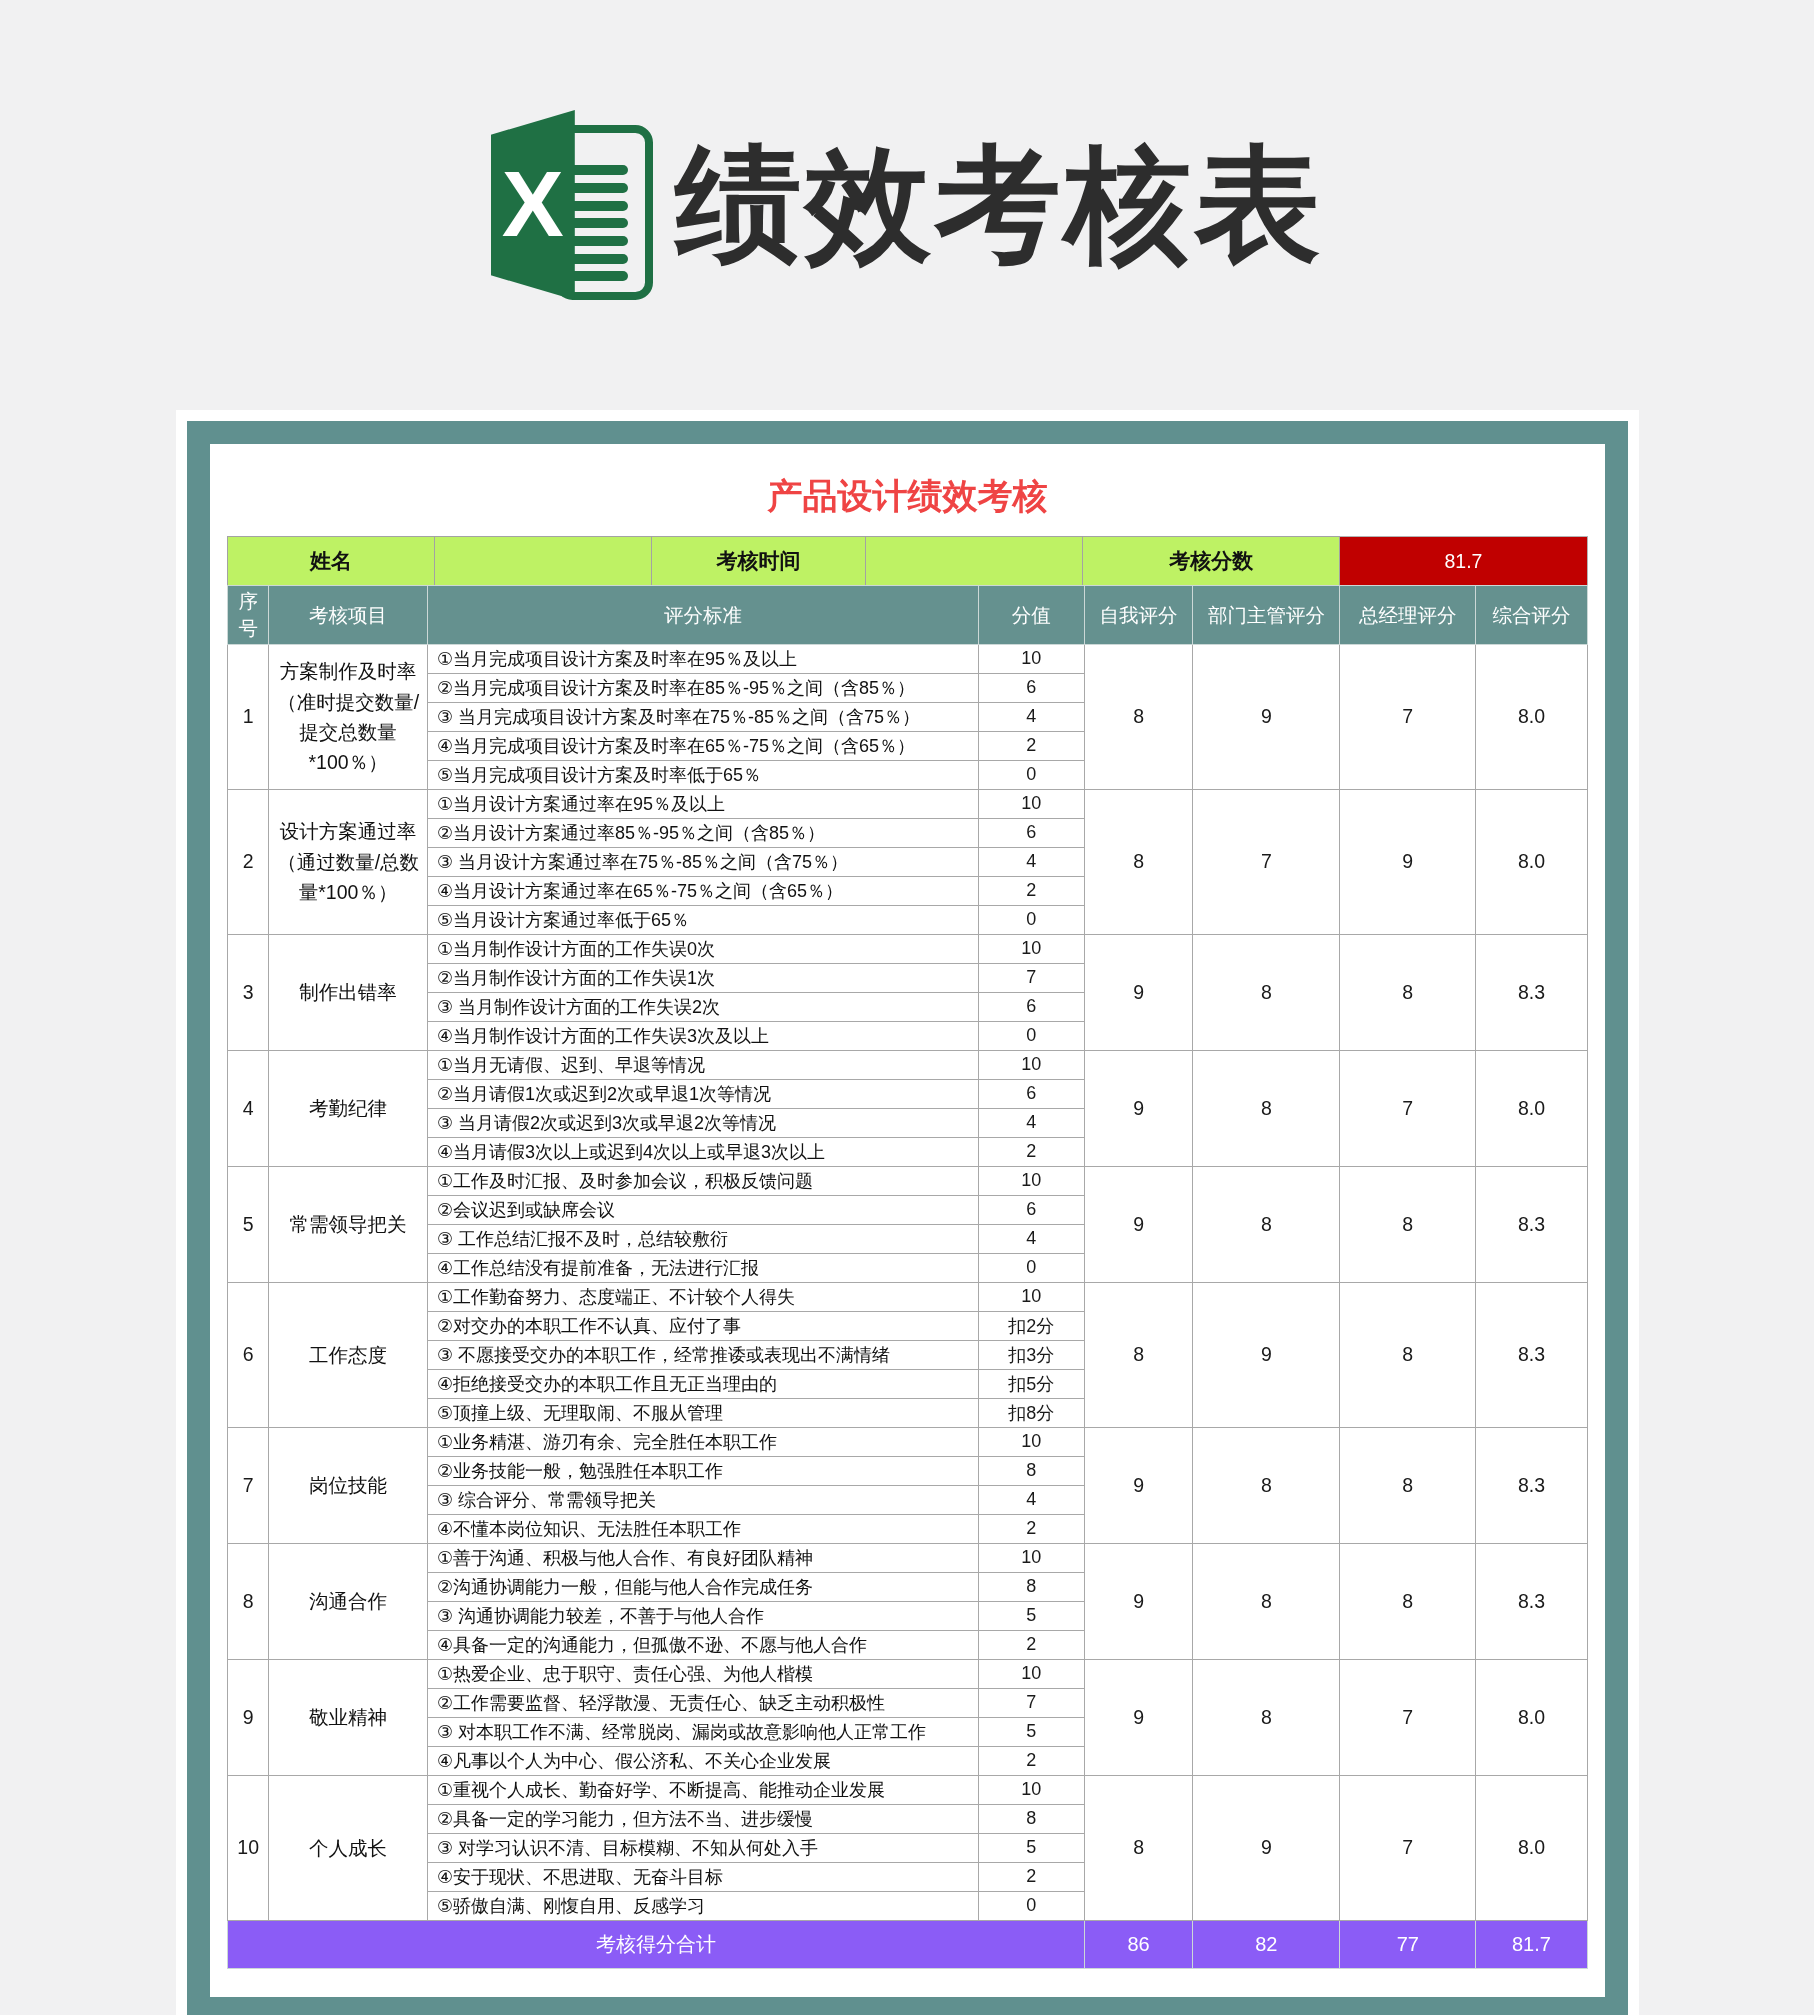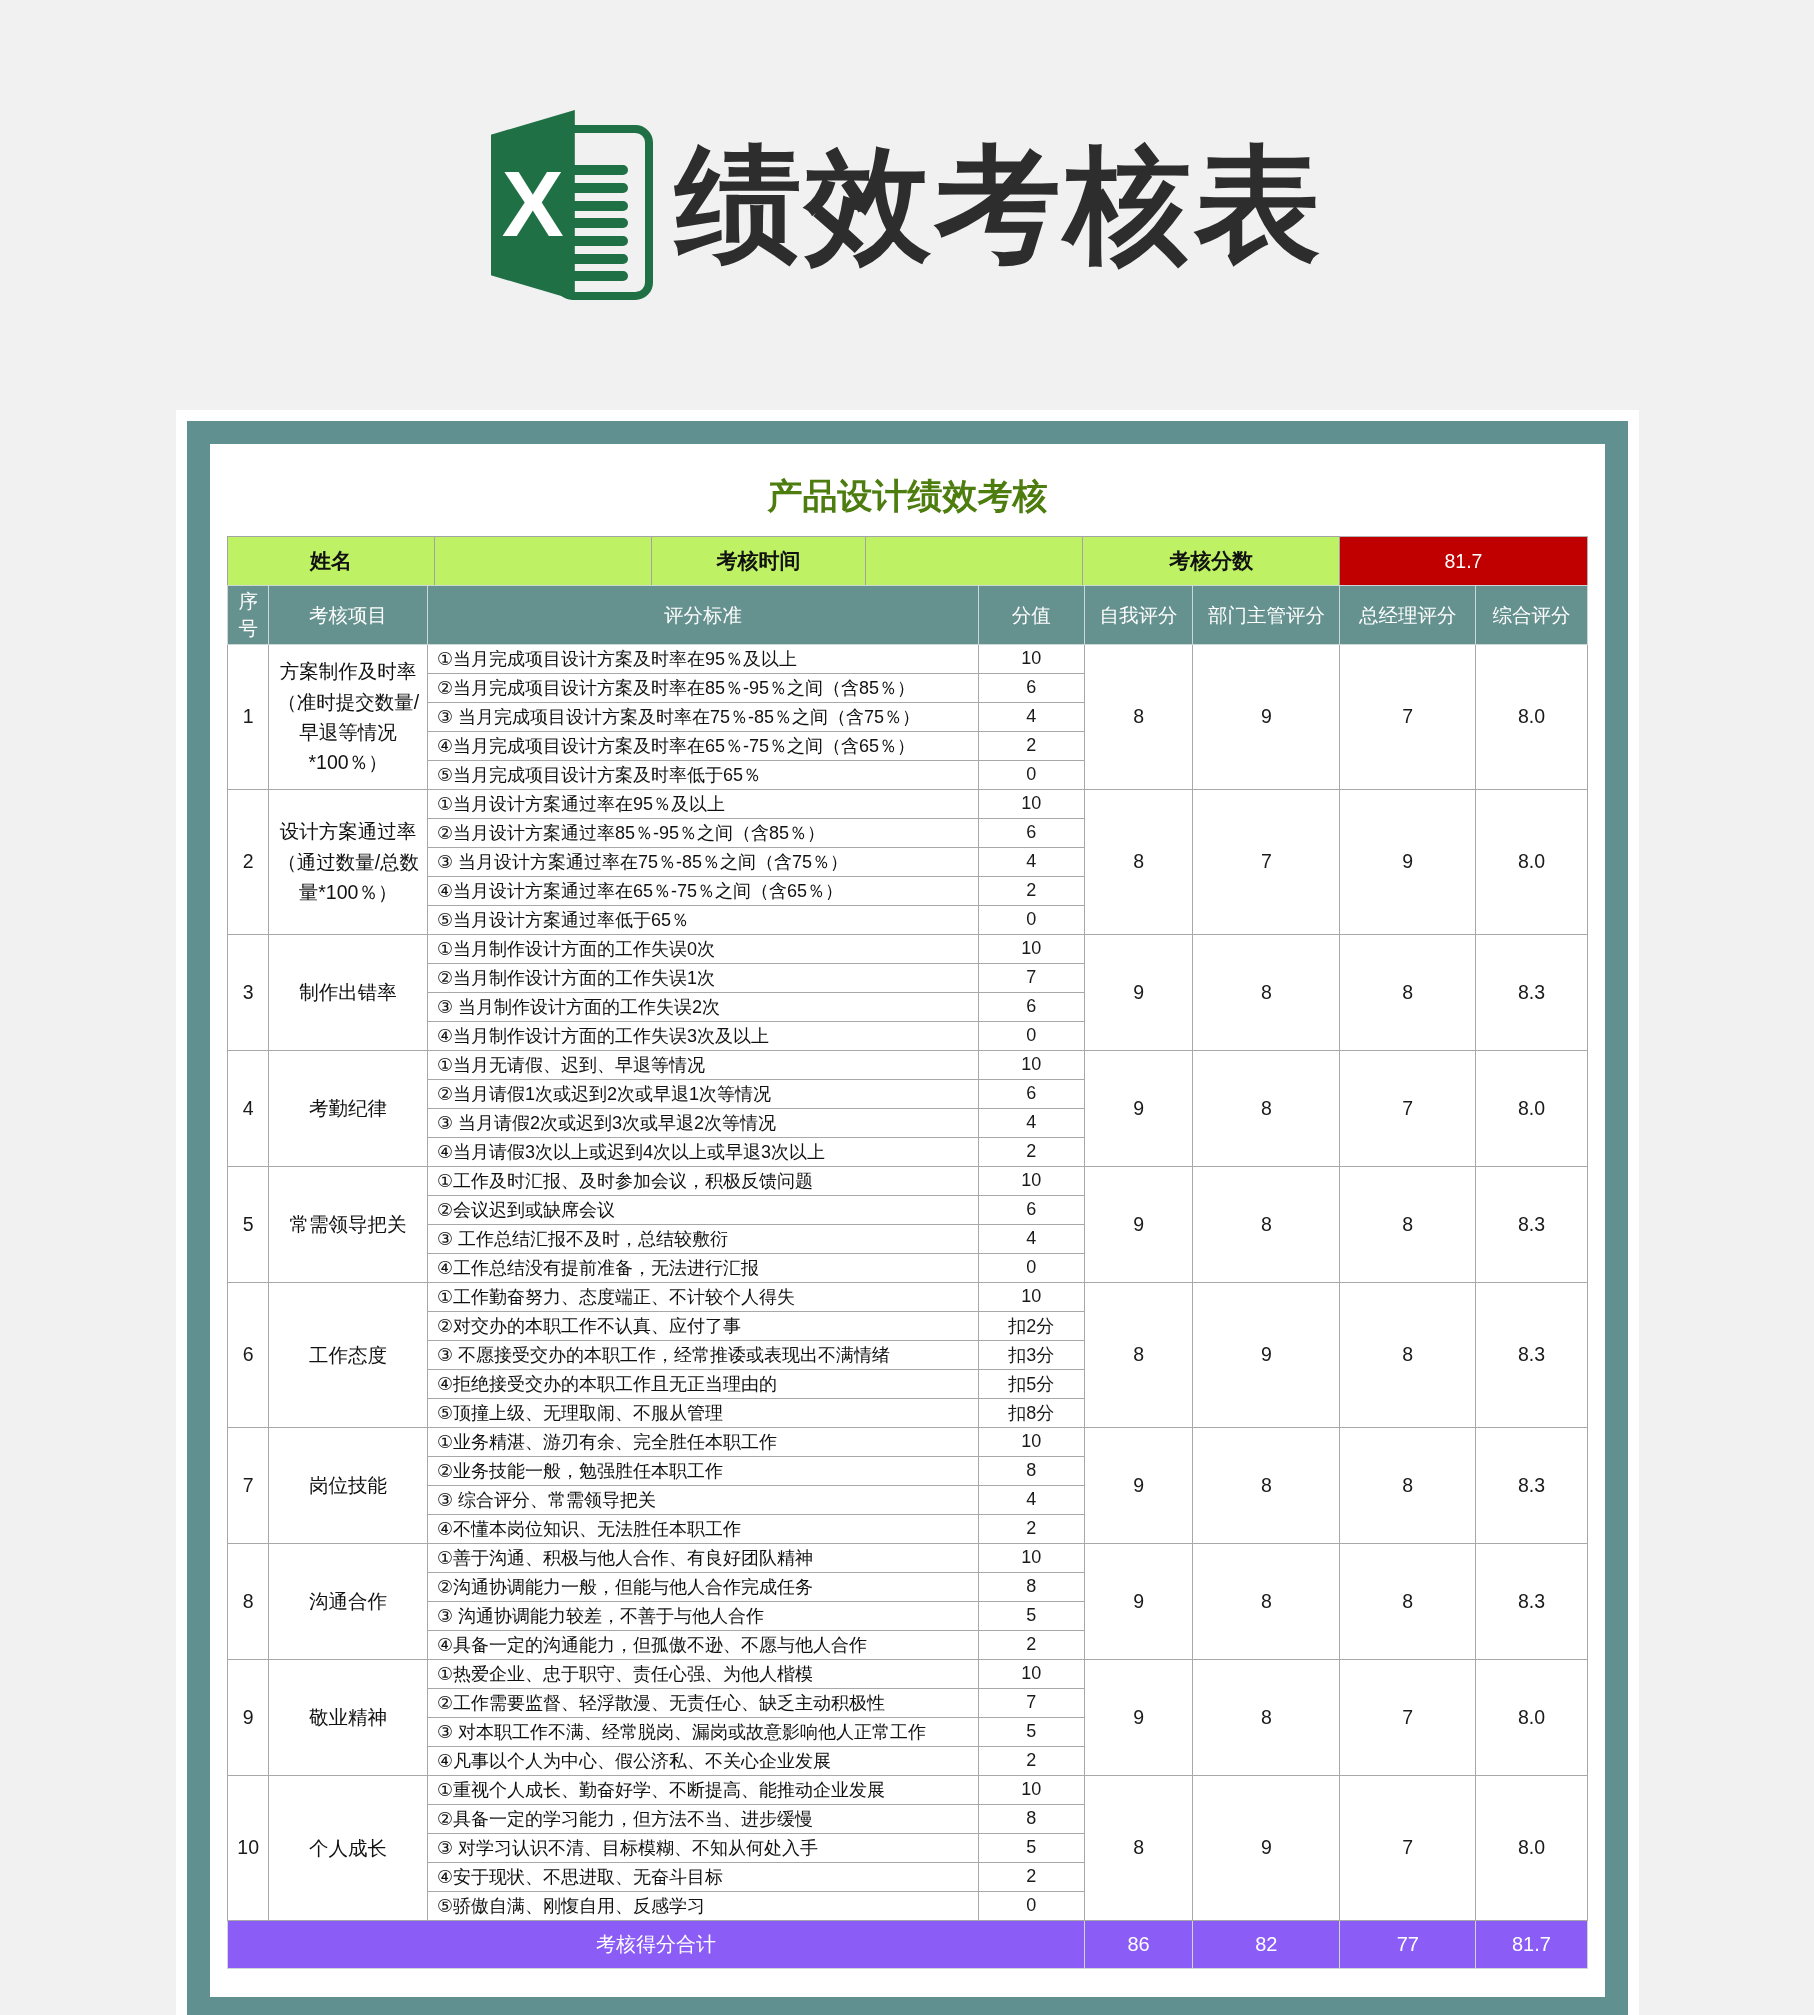--- a/index.html
+++ b/index.html
@@ -17,21 +17,21 @@
   .logo-line{position:absolute;left:60px;width:77px;height:9.5px;border-radius:5px;background:#1f7044;}
   .logo-front{position:absolute;left:0;top:0;width:84px;height:190px;background:#1f7044;
     clip-path:polygon(100% 0,0 13%,0 87%,100% 100%);
     display:flex;align-items:center;justify-content:center;}
   .logo-x{color:#ffffff;font-size:93px;font-weight:700;line-height:1;transform:translateY(-1.3px);}
   .main-title{font-size:126px;font-weight:700;color:#2d2d2d;letter-spacing:3.8px;line-height:1;}
 
   
   .card{width:1463px;margin:0 auto;background:#ffffff;padding:10.7px;box-sizing:border-box;}
   .frame{border:23px solid #60908f;padding:19px 17.6px 28px;}
-  .sheet-title{text-align:center;font-size:35px;font-weight:700;color:#4d7c0f;padding:10px 0 16.4px;}
+  .sheet-title{text-align:center;font-size:35px;font-weight:700;color:#ef4444;padding:10px 0 16.4px;}
 
   table{width:100%;border-collapse:collapse;table-layout:fixed;}
   td{box-sizing:border-box;overflow:hidden;}
 
   
   .info-table td{height:49px;border:1.3px solid #a3a3a3;font-size:21px;color:#111;
     text-align:center;font-weight:700;background:#bef264;}
   .info-table td.red-cell{background:#c00000;color:#fff;font-weight:400;font-size:19.5px;border-color:#b3b3b3;}
 
   
@@ -111,21 +111,21 @@
         <td>评分标准</td>
         <td>分值</td>
         <td>自我评分</td>
         <td>部门主管评分</td>
         <td>总经理评分</td>
         <td>综合评分</td>
       </tr>
 
       <tr>
         <td class="c-no" rowspan="5">1</td>
-        <td class="c-item" rowspan="5">方案制作及时率（准时提交数量/早退等情况*100％）</td>
+        <td class="c-item" rowspan="5">方案制作及时率（准时提交数量/提交总数量*100％）</td>
         <td class="c-crit">①当月完成项目设计方案及时率在95％及以上</td>
         <td class="c-score">10</td>
         <td class="c-val" rowspan="5">8</td>
         <td class="c-val" rowspan="5">9</td>
         <td class="c-val" rowspan="5">7</td>
         <td class="c-val" rowspan="5">8.0</td>
       </tr>
       <tr>
             <td class="c-crit">②当月完成项目设计方案及时率在85％-95％之间（含85％）</td>
             <td class="c-score">6</td>

